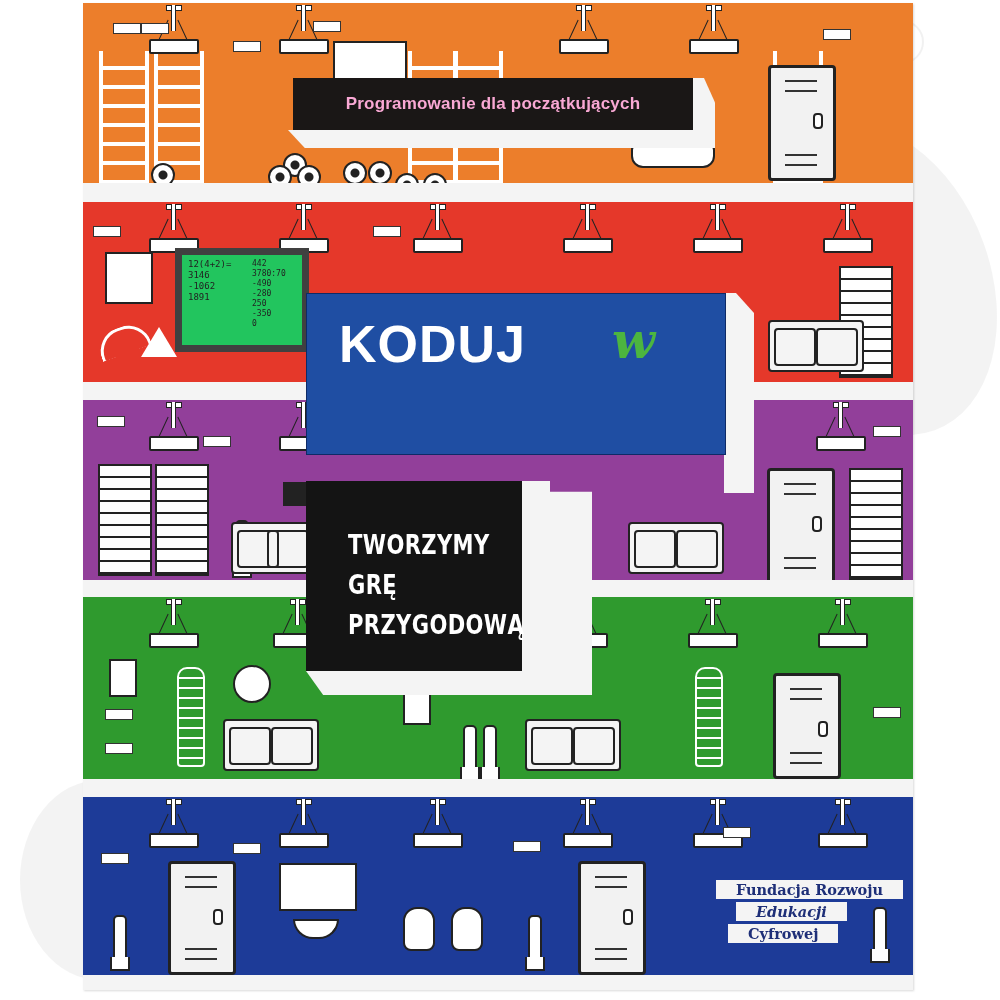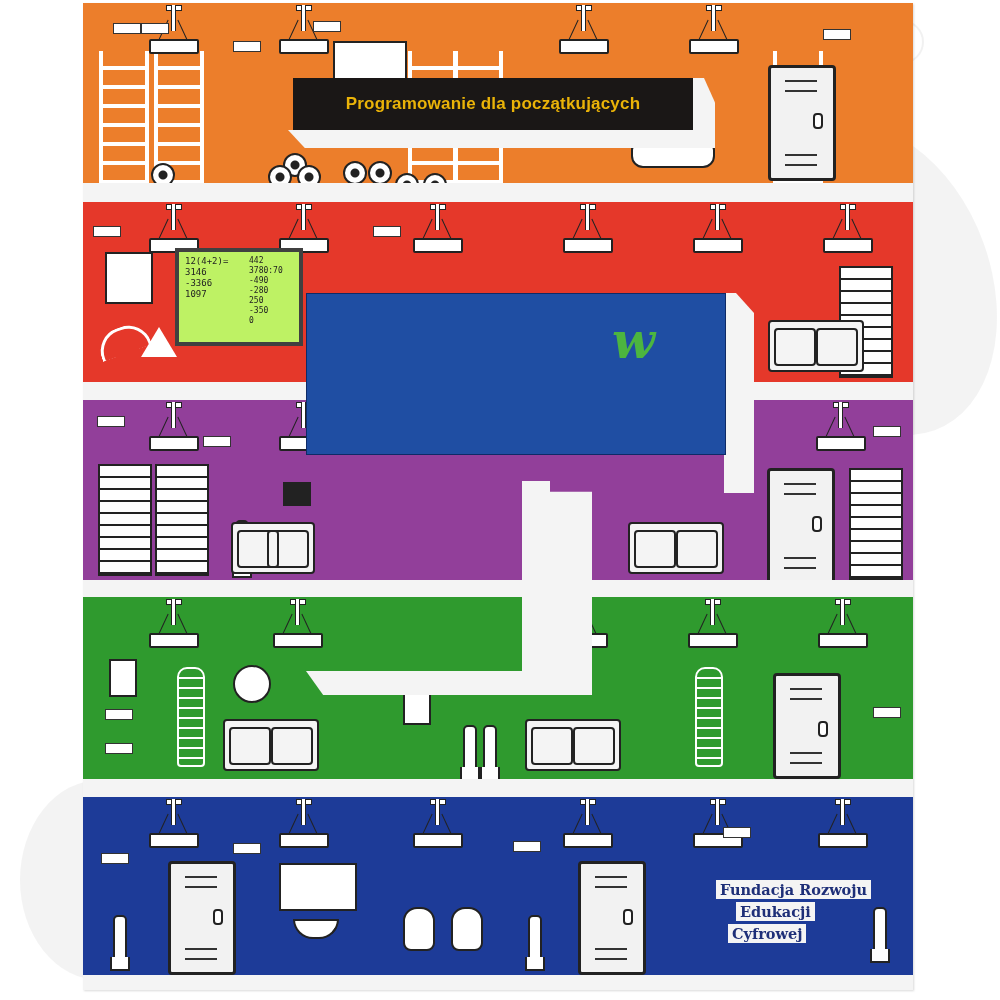--- a/index.html
+++ b/index.html
@@ -25,44 +25,44 @@
   .cab{position:absolute;width:92px;height:48px;background:#f4f4f4;border:2px solid #222;border-radius:4px;}
   .cab:before,.cab:after{content:"";position:absolute;top:6px;width:38px;height:34px;border:2px solid #222;border-radius:4px;}
   .cab:before{left:4px;} .cab:after{right:4px;}
   .brick{position:absolute;width:26px;height:9px;background:#fff;border:1px solid #333;}
   .ball{position:absolute;width:20px;height:20px;border-radius:50%;background:#fff;border:2px solid #222;
     background-image:radial-gradient(circle at 50% 50%,#222 0,#222 4px,transparent 5px);}
   .cactus{position:absolute;width:10px;height:44px;background:#fff;border:2px solid #222;border-radius:5px 5px 0 0;}
   .pot{position:absolute;width:16px;height:12px;background:#fff;border:2px solid #222;border-top:none;}
   .skel{position:absolute;width:24px;height:96px;border:2px solid #fff;border-radius:10px 10px 4px 4px;
     background:repeating-linear-gradient(to bottom,transparent 0,transparent 8px,#fff 8px,#fff 10px);}
-  .board{position:absolute;background:#bef264;border:4px solid #404040;}
+  .board{position:absolute;background:#22c55e;border:7px solid #404040;}
   .frame{position:absolute;background:#fff;border:2px solid #222;}
-  .subtitle-box{position:absolute;left:210px;top:75px;width:400px;height:52px;background:#1a1716;color:#eab308;
+  .subtitle-box{position:absolute;left:210px;top:75px;width:400px;height:52px;background:#1a1716;color:#f9a8d4;
     display:flex;align-items:center;justify-content:center;font-weight:bold;font-size:17px;letter-spacing:.2px;}
   .subtitle-shadow{position:absolute;left:205px;top:127px;width:420px;height:18px;background:#f4f4f4;
     clip-path:polygon(0 0,100% 0,100% 100%,4% 100%);}
   .subtitle-side{position:absolute;left:610px;top:75px;width:22px;height:70px;background:#f4f4f4;
     clip-path:polygon(0 0,50% 0,100% 35%,100% 100%,0 100%);}
   .title-box{position:absolute;left:223px;top:290px;width:418px;height:160px;background:#1f4ea3;border:1px solid #0e2a66;}
   .title-l1{position:absolute;left:32px;top:24px;color:#fff;font-weight:bold;font-size:52px;letter-spacing:1px;line-height:1;}
   .title-w{position:absolute;left:305px;top:22px;color:#4cb53f;font-family:"DejaVu Serif",serif;font-style:italic;font-weight:bold;font-size:50px;line-height:1;}
   .title-l2{position:absolute;left:32px;top:96px;color:#fff;font-weight:bold;font-size:52px;letter-spacing:1px;line-height:1;}
   .title-side{position:absolute;left:641px;top:290px;width:30px;height:200px;background:#f4f4f4;
     clip-path:polygon(0 0,40% 0,100% 10%,100% 100%,0 100%);}
   .black-box{position:absolute;left:223px;top:478px;width:216px;height:190px;background:#141414;}
   .black-side{position:absolute;left:439px;top:478px;width:70px;height:214px;background:#f4f4f4;
     clip-path:polygon(0 0,40% 0,40% 5%,100% 5%,100% 100%,0 100%);}
   .black-bottom{position:absolute;left:223px;top:668px;width:286px;height:24px;background:#f4f4f4;
     clip-path:polygon(0 0,100% 0,100% 100%,6% 100%);}
   .black-text{position:absolute;left:42px;top:44px;color:#fff;font-family:"DejaVu Sans",sans-serif;font-weight:bold;font-size:27px;line-height:40px;
     transform:scaleX(.78);transform-origin:left top;letter-spacing:.5px;}
   .publisher{position:absolute;left:633px;top:877px;font-family:"DejaVu Serif",serif;font-weight:bold;color:#1e2f78;font-size:14.5px;line-height:19px;}
-  .publisher span{display:inline-block;background:#f4f4f4;padding:0 4px;margin-bottom:3px;}
-  .pub2{margin-left:20px;} .pub3{margin-left:12px;}
+  .publisher span{display:inline-block;background:#f4f4f4;padding:0 20px;margin-bottom:3px;}
+  .pub2{margin-left:20px;font-style:italic;} .pub3{margin-left:12px;}
 </style>
 </head>
 <body>
 
 <div class="wm" style="left:770px;top:120px;width:220px;height:320px;transform:rotate(-20deg);"></div>
 <div class="wm" style="left:20px;top:780px;width:160px;height:200px;"></div>
 <div class="wm" style="left:880px;top:20px;width:40px;height:40px;background:none;border:2px solid #e5e5e5;"></div>
 
 <div class="book">
 
@@ -163,22 +163,22 @@
         <div class="rod"></div>
         <div class="w1"></div>
         <div class="w2"></div>
         <div class="shade"></div>
       </div>
     <div class="frame" style="left:22px;top:50px;width:44px;height:48px;"></div>
     <div class="board" style="left:92px;top:46px;width:120px;height:90px;">
       <div style="position:absolute;left:6px;top:4px;font-size:9px;line-height:11px;color:#222;font-family:'DejaVu Sans Mono',monospace;">
         <div>12(4+2)=</div>
           <div>3146</div>
-          <div>-3366</div>
-          <div>1097</div>
+          <div>-1062</div>
+          <div>1891</div>
       </div>
       <div style="position:absolute;left:70px;top:4px;font-size:8px;line-height:10px;color:#222;font-family:'DejaVu Sans Mono',monospace;">
         <div>442</div>
           <div>3780:70</div>
           <div>-490</div>
           <div>-280</div>
           <div>250</div>
           <div>-350</div>
           <div>0</div>
       </div>
@@ -358,24 +358,32 @@
   </div>
 
   <div class="subtitle-side"></div>
   <div class="subtitle-shadow"></div>
   <div class="subtitle-box">
     <span>Programowanie dla początkujących</span>
   </div>
 
   <div class="title-side"></div>
   <div class="title-box">
+    <div class="title-l1">KODUJ</div>
     <div class="title-w">w</div>
   </div>
 
   <div class="black-side"></div>
   <div class="black-bottom"></div>
+  <div class="black-box">
+    <div class="black-text">
+      <div>TWORZYMY</div>
+      <div>GRĘ</div>
+      <div>PRZYGODOWĄ</div>
+    </div>
+  </div>
 
   <div class="publisher">
     <div><span>Fundacja Rozwoju</span></div>
     <div class="pub2"><span>Edukacji</span></div>
     <div class="pub3"><span>Cyfrowej</span></div>
   </div>
 </div>
 
 </body></html>

